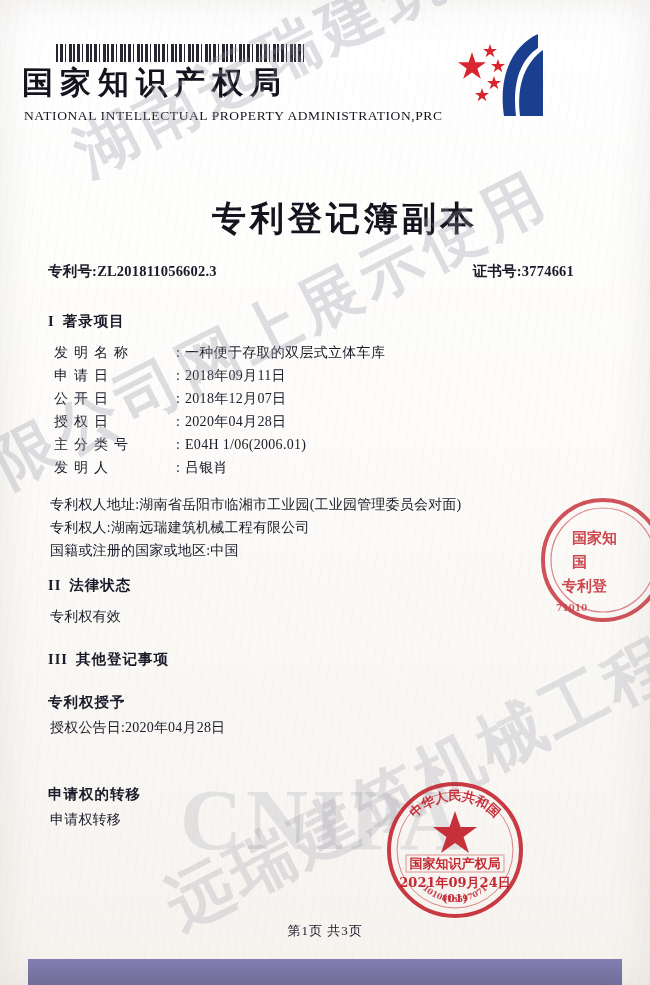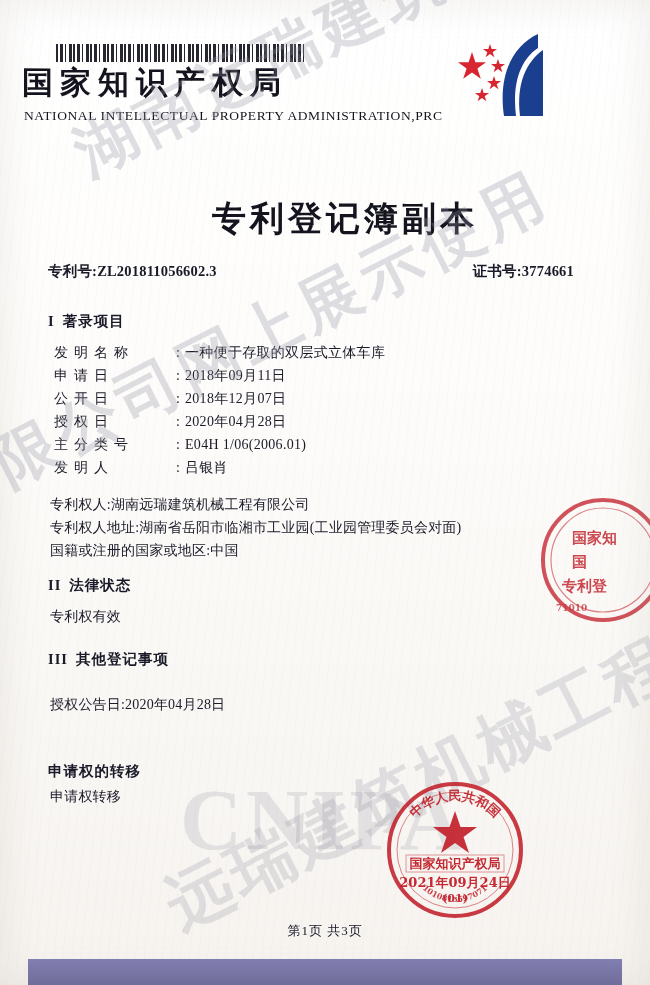--- a/index.html
+++ b/index.html
@@ -328,39 +328,40 @@
         <span class="field-colon">:</span>
         <span class="field-value">E04H 1/06(2006.01)</span>
       </div>
       <div class="field-row">
         <span class="field-label">发明人</span>
         <span class="field-colon">:</span>
         <span class="field-value">吕银肖</span>
       </div>
     </div>
 
+    <div class="plain-row">专利权人地址:湖南省岳阳市临湘市工业园(工业园管理委员会对面)</div>
     <div class="plain-row">专利权人:湖南远瑞建筑机械工程有限公司</div>
-    <div class="plain-row">专利权人地址:湖南省岳阳市临湘市工业园(工业园管理委员会对面)</div>
     <div class="plain-row">国籍或注册的国家或地区:中国</div>
 
     <div class="block-gap"></div>
 
     <div class="sec-head">
       <span class="numeral">II</span><span>法律状态</span>
     </div>
     <div class="plain-row">专利权有效</div>
 
     <div class="block-gap-lg"></div>
 
     <div class="sec-head">
       <span class="numeral">III</span><span>其他登记事项</span>
     </div>
 
     <div class="block-gap"></div>
 
+    <div class="sub-head">专利权授予</div>
     <div class="plain-row">授权公告日:2020年04月28日</div>
 
     <div style="height:46px"></div>
 
     <div class="sub-head">申请权的转移</div>
     <div class="plain-row">申请权转移</div>
   </div>
 
   <div class="wm wm-1">湖南远瑞建筑机械工程有</div>
   <div class="wm wm-2">限公司网上展示使用</div>

